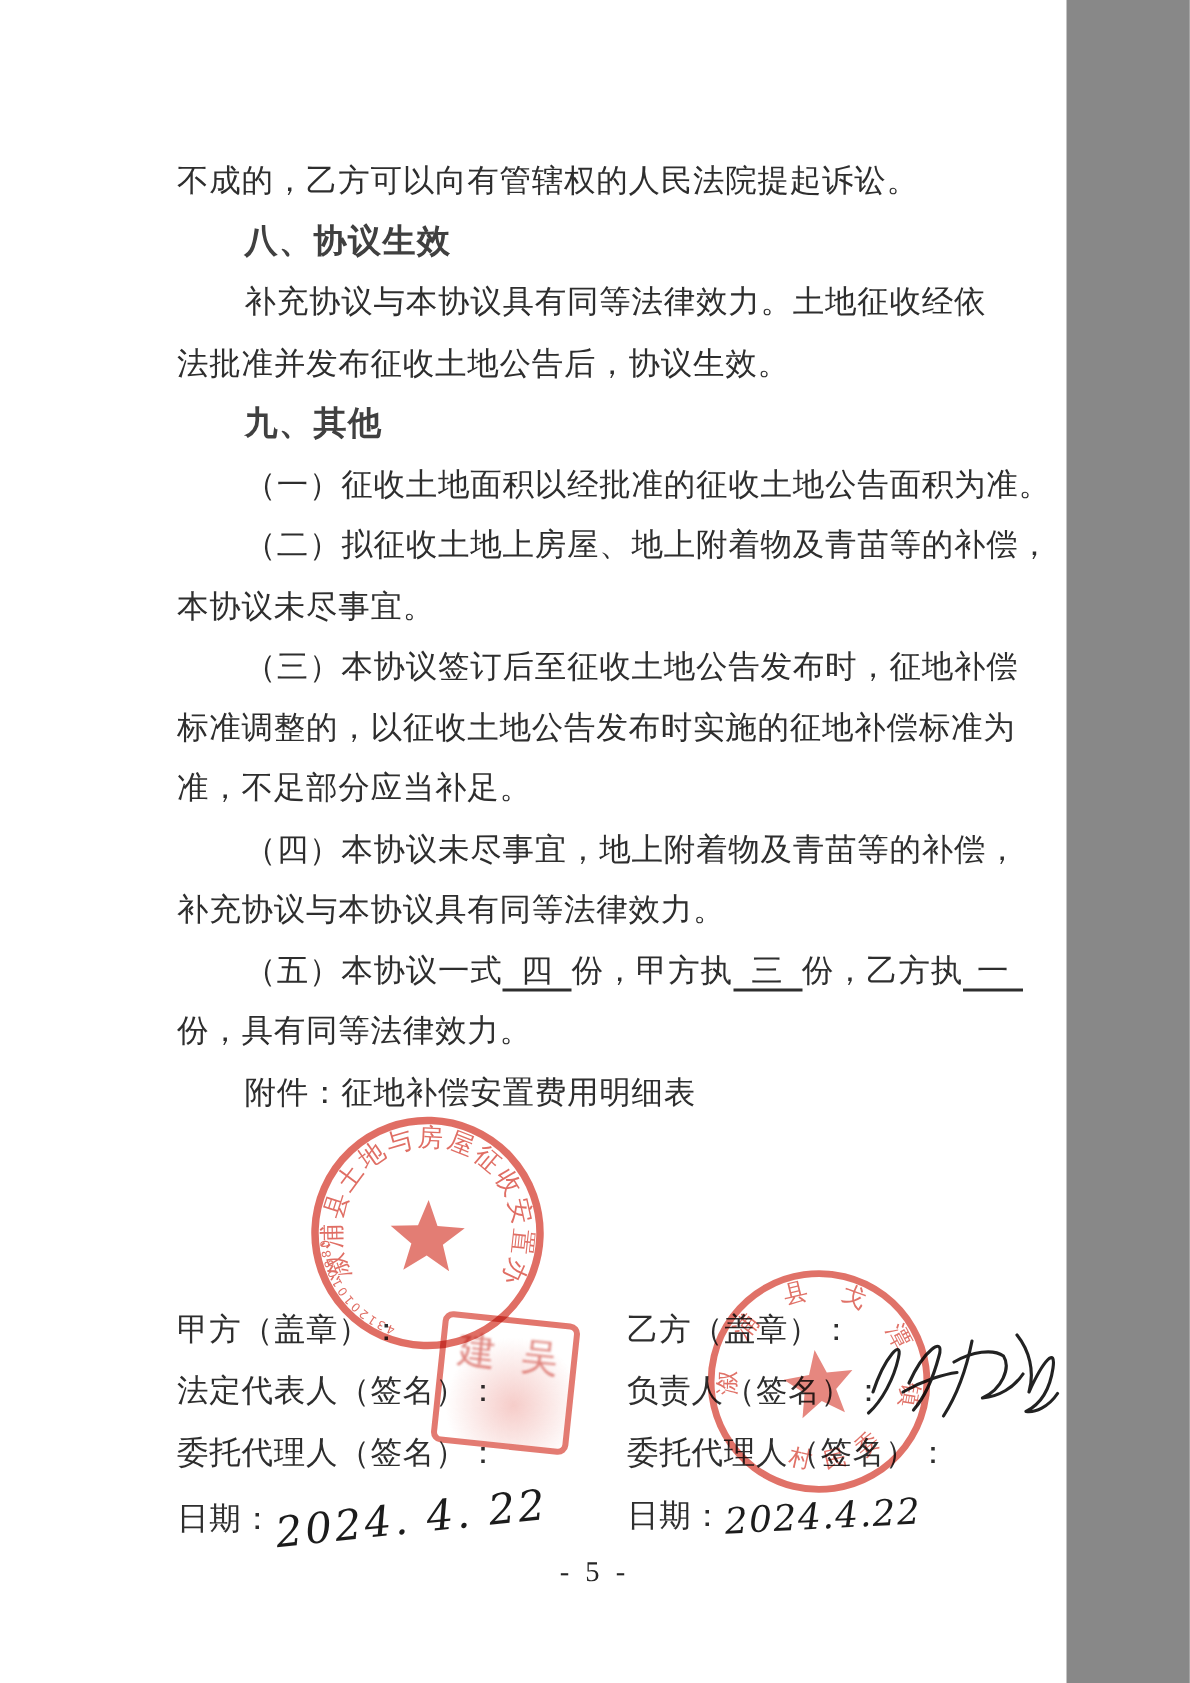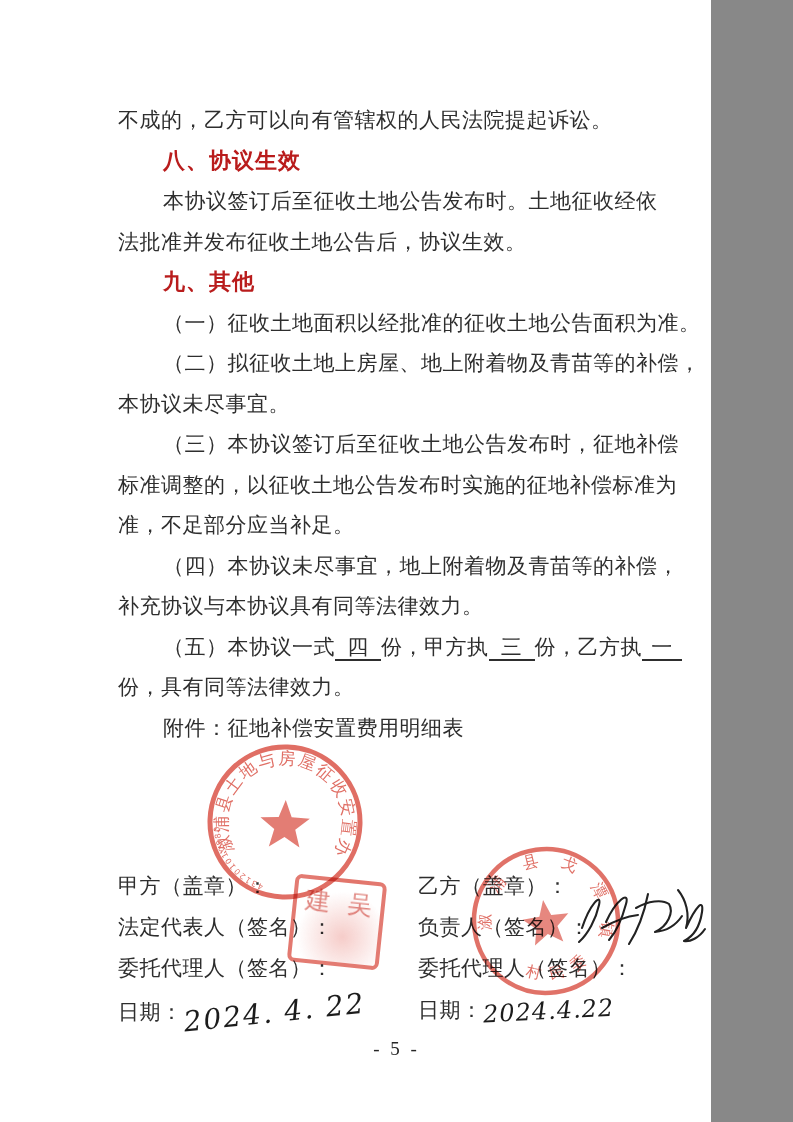--- a/index.html
+++ b/index.html
@@ -1,21 +1,21 @@
 <!DOCTYPE html>
 <html><head>
 <meta charset="utf-8">
 <style>
   html,body{margin:0;padding:0;background:#888;}
   .page{position:relative;width:711px;height:1122px;background:#ffffff;overflow:hidden;
         font-family:"Liberation Serif",serif;color:#2e2e2e;}
   .content{position:absolute;left:118px;top:100px;width:580px;}
   .line{height:40.5px;line-height:40.5px;white-space:nowrap;font-size:21px;letter-spacing:0.5px;}
   .indent{padding-left:45px;}
-  .heading{font-family:"Liberation Sans",sans-serif;font-weight:700;font-size:22px;color:#b91c1c;letter-spacing:1px;}
+  .heading{font-family:"Liberation Sans",sans-serif;font-weight:700;font-size:22px;color:#404040;letter-spacing:1px;}
   .attach{}
   .fill{display:inline-block;text-align:center;border-bottom:2px solid #2e2e2e;line-height:1.15;}
   .w46{min-width:46px;} .w40{min-width:40px;}
   .sig-col{position:absolute;top:866px;width:330px;}
   .col-a{left:118px;} .col-b{left:418px;}
   .sig-line{height:41px;line-height:41px;white-space:nowrap;font-size:21px;letter-spacing:0.5px;}
   .hand{display:inline-block;font-family:"DejaVu Serif",serif;font-style:italic;color:#1c1c1c;}
   .hand-a{font-size:28px;transform:rotate(-6deg) translateY(3px);letter-spacing:2px;}
   .hand-b{font-size:24px;transform:rotate(-3deg) translateY(2px);letter-spacing:1px;}
   .footer{position:absolute;left:0;top:1038px;width:793px;text-align:center;font-size:19px;letter-spacing:3px;color:#262626;}
@@ -35,21 +35,21 @@
   .signature{position:absolute;left:572px;top:878px;mix-blend-mode:multiply;}
 </style>
 </head>
 <body>
 
 <div class="page">
 
   <div class="content">
     <div class="line">不成的，乙方可以向有管辖权的人民法院提起诉讼。</div>
     <div class="line indent heading">八、协议生效</div>
-    <div class="line indent">本协议签订后至征收土地公告发布时。土地征收经依</div>
+    <div class="line indent">补充协议与本协议具有同等法律效力。土地征收经依</div>
     <div class="line">法批准并发布征收土地公告后，协议生效。</div>
     <div class="line indent heading">九、其他</div>
     <div class="line indent">（一）征收土地面积以经批准的征收土地公告面积为准。</div>
     <div class="line indent">（二）拟征收土地上房屋、地上附着物及青苗等的补偿，</div>
     <div class="line">本协议未尽事宜。</div>
     <div class="line indent">（三）本协议签订后至征收土地公告发布时，征地补偿</div>
     <div class="line">标准调整的，以征收土地公告发布时实施的征地补偿标准为</div>
     <div class="line">准，不足部分应当补足。</div>
     <div class="line indent">（四）本协议未尽事宜，地上附着物及青苗等的补偿，</div>
     <div class="line">补充协议与本协议具有同等法律效力。</div>

